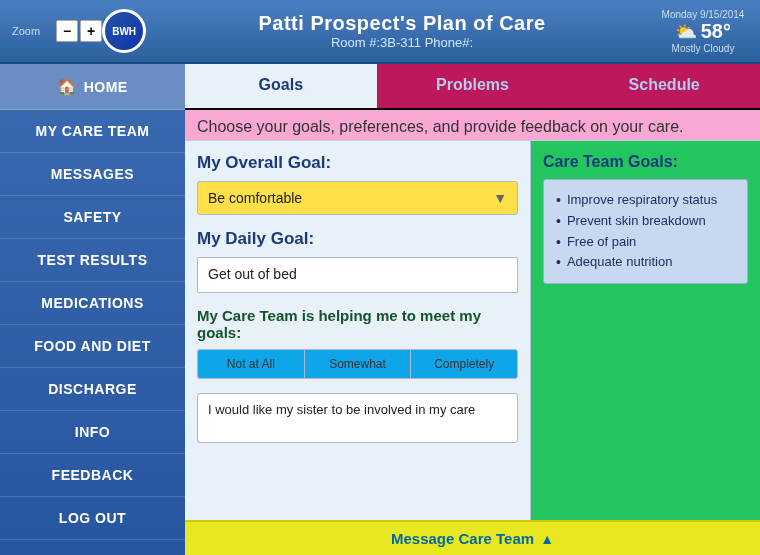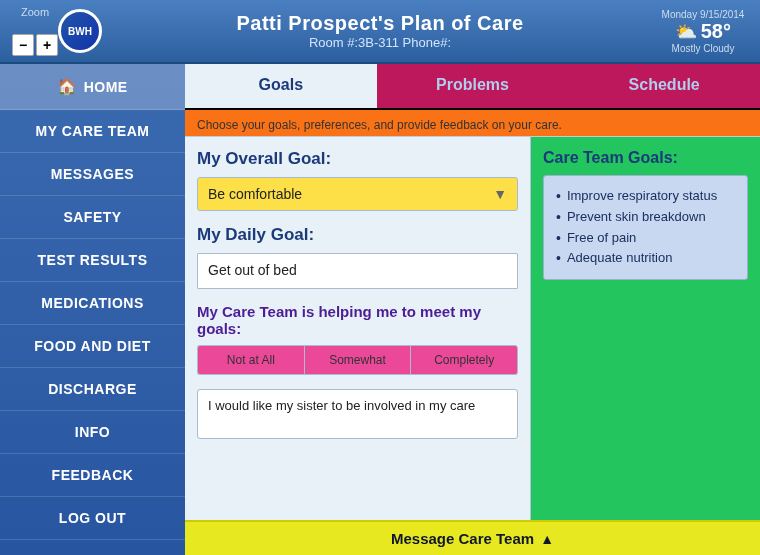--- a/index.html
+++ b/index.html
@@ -16,21 +16,20 @@
       background: linear-gradient(180deg, #4a7fc1 0%, #2c5f9e 100%);
       display: flex;
       align-items: center;
       justify-content: space-between;
       padding: 6px 12px;
       height: 64px;
       border-bottom: 2px solid #1a4a80;
     }
     .header-zoom {
       display: flex;
-      flex-direction: column;
       align-items: center;
       gap: 16px;
     }
     .header-zoom-label {
       color: #cde;
       font-size: 11px;
     }
     .zoom-buttons {
       display: flex;
       gap: 2px;
@@ -167,25 +166,25 @@
     }
 
     
     .content-body {
       flex: 1;
       display: flex;
       flex-direction: column;
       overflow: hidden;
     }
     .content-intro {
-      font-size: 12px;
+      font-size: 16px;
       color: #333;
       padding: 8px 12px 4px 12px;
       border-bottom: 1px solid #c0cce0;
-      background: #f97316;
+      background: #f9a8d4;
     }
     .content-main {
       display: flex;
       flex: 1;
       overflow: hidden;
     }
     .left-panel {
       flex: 1;
       padding: 12px;
       overflow-y: auto;
@@ -262,31 +261,31 @@
     .care-team-goals-box ul li::before {
       content: "•";
       color: #1a3060;
       font-size: 14px;
       line-height: 1.2;
     }
 
     .meeting-goals-label {
       font-size: 15px;
       font-weight: bold;
-      color: #4c1d95;
+      color: #14532d;
       margin-bottom: 8px;
     }
     .rating-buttons {
       display: flex;
       gap: 0;
       margin-bottom: 14px;
     }
     .rating-btn {
       flex: 1;
-      background: #ec4899;
+      background: #0ea5e9;
       border: 1px solid #aabbd0;
       padding: 7px 4px;
       font-size: 12px;
       cursor: pointer;
       text-align: center;
       color: #333;
     }
     .rating-btn:first-child { border-radius: 3px 0 0 3px; }
     .rating-btn:last-child { border-radius: 0 3px 3px 0; }
     .rating-btn:not(:last-child) { border-right: none; }
@@ -310,21 +309,21 @@
       font-family: Arial, sans-serif;
     }
 
     
     .bottom-bar {
       background: #e8e820;
       text-align: center;
       padding: 8px;
       font-size: 15px;
       font-weight: bold;
-      color: #0f172a;
+      color: #0369a1;
       cursor: pointer;
       border-top: 2px solid #cccc00;
       display: flex;
       align-items: center;
       justify-content: center;
       gap: 6px;
     }
     .up-arrow {
       font-size: 14px;
     }

